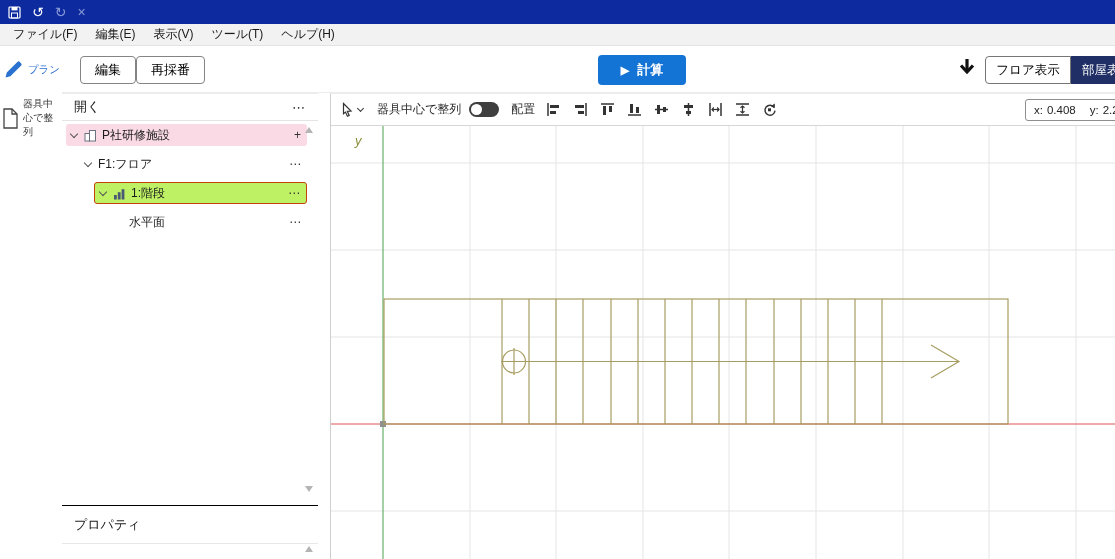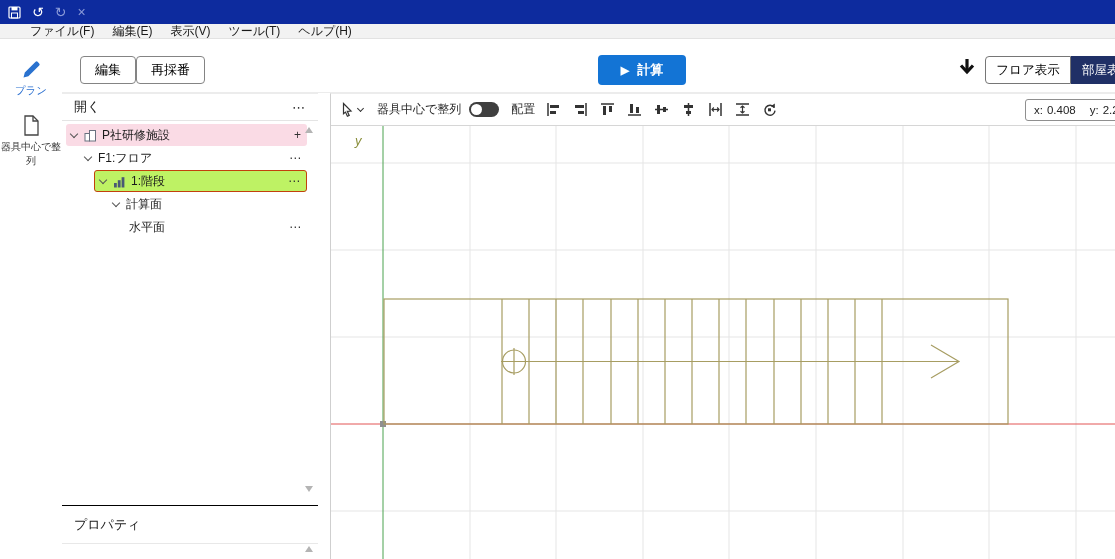--- a/index.html
+++ b/index.html
@@ -10,29 +10,29 @@
   
   .titlebar { position:absolute; left:0; top:0; width:1115px; height:24px;
               background:#0d2b9e; display:flex; align-items:center; }
   .tb-icons { display:flex; align-items:center; gap:11px; padding-left:8px; z-index:2; }
   .tb-glyph { color:#fff; font-size:14px; line-height:1; }
   .tb-glyph.dim { color:#8a9ad8; }
   .tb-title { position:absolute; left:0; right:0; text-align:center; color:#fff;
               font-size:12px; font-weight:bold; }
 
   
-  .menubar { position:absolute; left:0; top:24px; width:1115px; height:15px;
+  .menubar { position:absolute; left:0; top:24px; width:1115px; height:22px;
              background:#f2f2f2; border-bottom:1px solid #e2e2e2;
-             display:flex; align-items:center; padding-left:21px; }
+             display:flex; align-items:center; padding-left:4px; }
   .menu-item { font-size:12px; padding:3px 9px; color:#1a1a1a; }
 
   
   .rail { position:absolute; left:0; top:46px; width:62px; height:513px; background:#fff;
           display:flex; flex-direction:column; align-items:center; padding-top:12px; gap:16px; }
-  .rail-item { display:flex; flex-direction:column; align-items:center; gap:3px;text-align:center; }
+  .rail-item { display:flex; flex-direction:row; align-items:center; gap:3px; }
   .rail-label-plan { font-size:10.5px; color:#2a6fd0; }
   .rail-label-doc  { font-size:10px;  color:#3a3a3a; }
 
   
   .toolbar { position:absolute; left:62px; top:46px; width:1053px; height:47px;
              background:#fff; border-bottom:1px solid #ececec; }
   .btn { position:absolute; top:10px; height:28px; background:#fff; border:1px solid #848484;
          border-radius:4px; font-size:13px; display:flex; align-items:center; padding:0 14px; }
   .btn-edit { left:18px; }
   .btn-renumber { left:74px; }
@@ -49,21 +49,21 @@
                display:flex; align-items:center; padding-left:10px; }
 
   
   .tree-panel { position:absolute; left:62px; top:93px; width:256px; height:466px;
                 background:#fff; border-top:1px solid #ececec; }
   .tree-header { height:27px; border-bottom:1px solid #e4e4e4; display:flex; align-items:center;
                  padding:0 12px; }
   .tree-header-label { font-size:13px; }
   .more-btn { margin-left:auto; font-size:13px; color:#333; letter-spacing:1px; }
   .tree-body { position:relative; padding-top:3px; }
-  .trow { padding-right:11px; margin-bottom:1px; }
+  .trow { padding-right:11px; margin-bottom:7px; }
   .ind0 { padding-left:4px; }  .ind1 { padding-left:18px; } .ind2 { padding-left:32px; }
   .ind3 { padding-left:46px; } .ind4 { padding-left:62px; }
   .trow-inner { display:flex; align-items:center; height:22px; border-radius:3px;
                 padding:0 5px; gap:5px; }
   .row-site .trow-inner { background:#fadbe5; }
   .row-selected .trow-inner { background:#bef264; border:1px solid #c2410c; }
   .chev { width:6px; height:6px; border-left:1.3px solid #555; border-bottom:1.3px solid #555;
           transform:rotate(-45deg); flex:none; margin:-2px 2px 0 0; }
   .tlabel { font-size:12px; color:#1c1c1c; white-space:nowrap; }
   .taction { margin-left:auto; font-size:12px; color:#333; letter-spacing:1px; }
@@ -195,27 +195,20 @@
               <rect x="1" y="8" width="2.8" height="4.5" fill="#4a5a74"></rect>
               <rect x="4.8" y="5.2" width="2.8" height="7.3" fill="#4a5a74"></rect>
               <rect x="8.6" y="2.2" width="2.8" height="10.3" fill="#4a5a74"></rect>
             </svg>
         </span>
         <span class="tlabel">1:階段</span>
         <span class="taction">⋯</span>
       </div>
     </div>
 
-    <div class="trow ind3">
-      <div class="trow-inner">
-        <span class="chev"></span>
-        <span class="tlabel">計算面</span>
-        <span class="taction"></span>
-      </div>
-    </div>
 
     <div class="trow ind4">
       <div class="trow-inner">
         <span class="tlabel">水平面</span>
         <span class="taction">⋯</span>
       </div>
     </div>
 
   </div>
 

